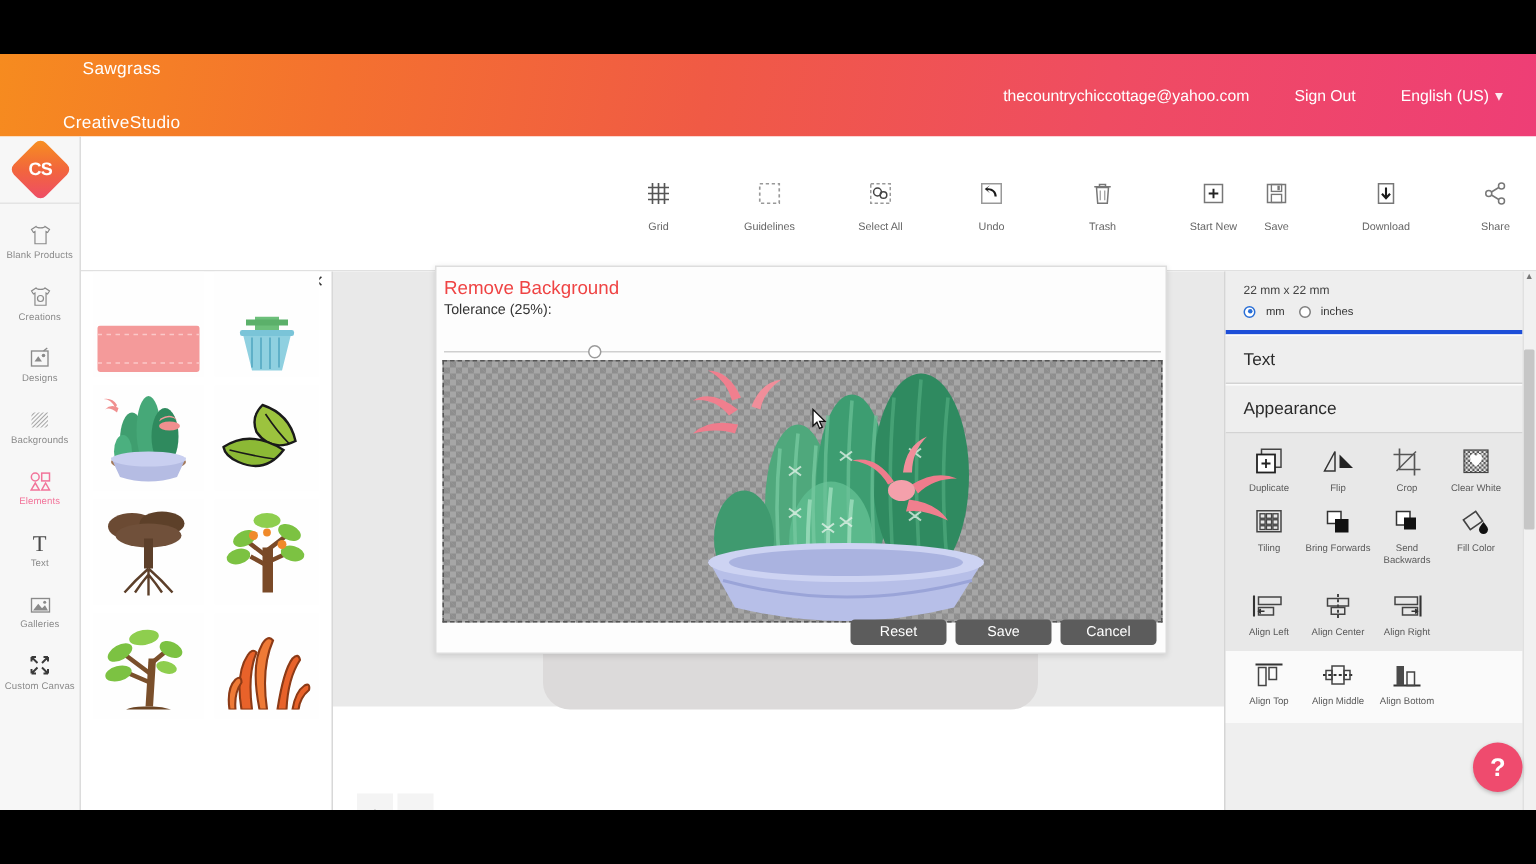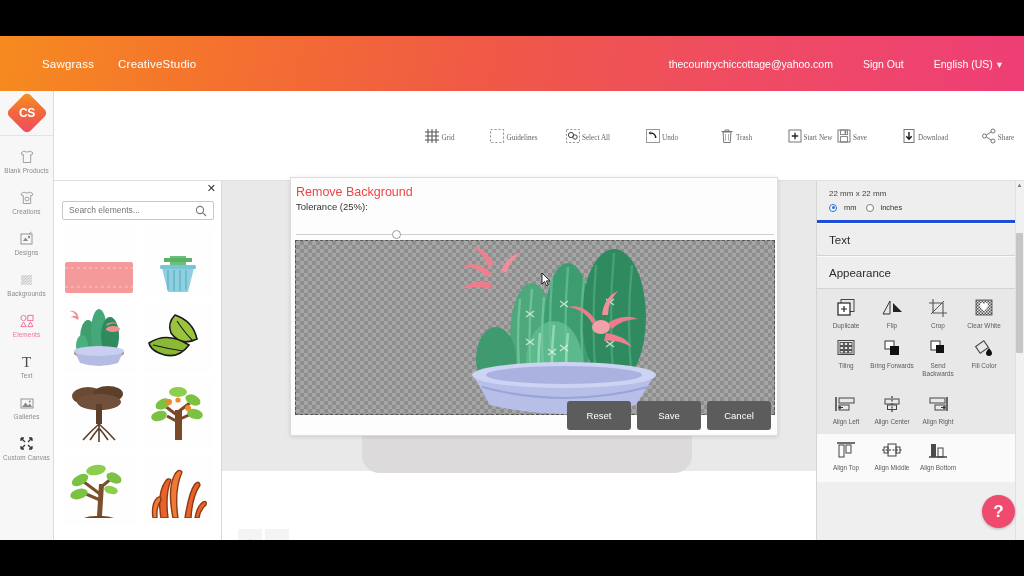--- a/index.html
+++ b/index.html
@@ -17,21 +17,21 @@
 
   
   .window { position:absolute; left:0; top:36px; width:1024px; height:504px; background:#fff; overflow:hidden; }
 
   
   .brandbar {
     position:absolute; left:0; top:0; width:1024px; height:55px;
     background: linear-gradient(100deg,#f68b1f 0%, #f4712f 22%, #f05a45 46%, #ef4c62 72%, #ee3e76 100%);
     display:flex; align-items:center;
   }
-  .brand-links { display:flex; align-items:center; gap:24px; margin-left:42px; }
+  .brand-links { display:flex; align-items:center; gap:24px; margin-left:42px;flex-direction:column; }
   .brand-links a { color:#fff; font-size:11.5px; text-decoration:none; letter-spacing:.2px; }
   .brand-right { margin-left:auto; display:flex; align-items:center; gap:30px; margin-right:22px; }
   .brand-right a, .brand-right span { color:#fff; font-size:10.5px; text-decoration:none; }
   .chev { font-size:8px; margin-left:4px; opacity:.9; }
 
   
   .logo-col {
     position:absolute; left:0; top:55px; width:54px; height:449px;
     background:#f7f7f7; border-right:1px solid #dcdcdc;
   }
@@ -57,22 +57,22 @@
   
   .toolbar {
     position:absolute; left:54px; top:55px; width:970px; height:90px;
     background:#fff; border-bottom:1px solid #e0e0e0;
     display:flex; align-items:center;
   }
   .tool-group { display:flex; }
   .tool-group.left { margin-left:364px; gap:32px; }
   .tool-group.right { margin-left:auto; gap:31px; margin-right:20px; }
   .tool {
-    display:flex; flex-direction:row; align-items:center; justify-content:center;
-    cursor:pointer; width:42px;font-family:Liberation Serif, serif;
+    display:flex; flex-direction:column; align-items:center; justify-content:center;
+    cursor:pointer; width:42px;
   }
   .tool .t-ico { height:24px; display:flex; align-items:center; justify-content:center; }
   .tool .t-lbl { font-size:7.2px; color:#666; margin-top:5px; white-space:nowrap; }
 
   
   .elements-panel {
     position:absolute; left:54px; top:145px; width:168px; height:395px;
     background:#fff; border-right:1px solid #d8d8d8;
   }
   .panel-close { position:absolute; right:5px; top:2px; font-size:11px; color:#333; cursor:pointer; line-height:1; }
@@ -127,21 +127,21 @@
     background-image:
       linear-gradient(45deg,#8e8e8e 25%, transparent 25%, transparent 75%, #8e8e8e 75%),
       linear-gradient(45deg,#8e8e8e 25%, #a6a6a6 25%, #a6a6a6 75%, #8e8e8e 75%);
     background-size:8px 8px;
     background-position:0 0, 4px 4px;
     border:1px dashed #555;
     overflow:hidden;
   }
   .dlg-buttons { position:absolute; right:6px; bottom:5px; display:flex; gap:6px; }
   .dlg-btn {
-    width:64px; height:29px; background:#5c5c5c; color:#fff; border:none; border-radius:3px;
+    width:64px; height:17px; background:#5c5c5c; color:#fff; border:none; border-radius:3px;
     font-size:9.5px; cursor:pointer; font-family:"Liberation Sans", sans-serif;text-align:center;
   }
 
   
   .rightpanel {
     position:absolute; left:816px; top:145px; width:208px; height:395px;
     background:#efefef; border-left:1px solid #d5d5d5; overflow:hidden;
   }
   .rp-scroll-track { position:absolute; right:0; top:0; width:9px; height:395px; background:#f1f1f1; border-left:1px solid #e0e0e0; }
   .rp-scroll-thumb { position:absolute; right:1px; top:52px; width:7px; height:120px; background:#c6c6c6; border-radius:1px; }
@@ -403,29 +403,20 @@
           </div>
           <div class="t-lbl">Share</div>
         </div>
 
       </div>
     </div>
 
     <div class="elements-panel">
       <div class="panel-close">✕</div>
 
-      <div class="search-wrap">
-        <input class="search-input" type="text" placeholder="Search elements..." style="">
-        <span class="search-icon">
-          <svg width="12" height="12" viewBox="0 0 12 12">
-              <circle cx="5" cy="5" r="3.6" fill="none" stroke="#7a7a7a" stroke-width="1.1"></circle>
-              <path d="M7.7 7.7 L11 11" stroke="#7a7a7a" stroke-width="1.2"></path>
-            </svg>
-        </span>
-      </div>
 
       <div class="thumbs">
 
         <div class="thumb-grid">
 
           <div class="thumb" style="align-items:flex-end;">
             <svg width="74" height="34" viewBox="0 0 74 34">
                 <rect x="3" y="0" width="68" height="31" rx="2" fill="#f49a9a"></rect>
                 <path d="M3 6 H71 M3 25 H71" stroke="#fbc8c8" stroke-width="1" stroke-dasharray="3 3"></path>
               </svg>

